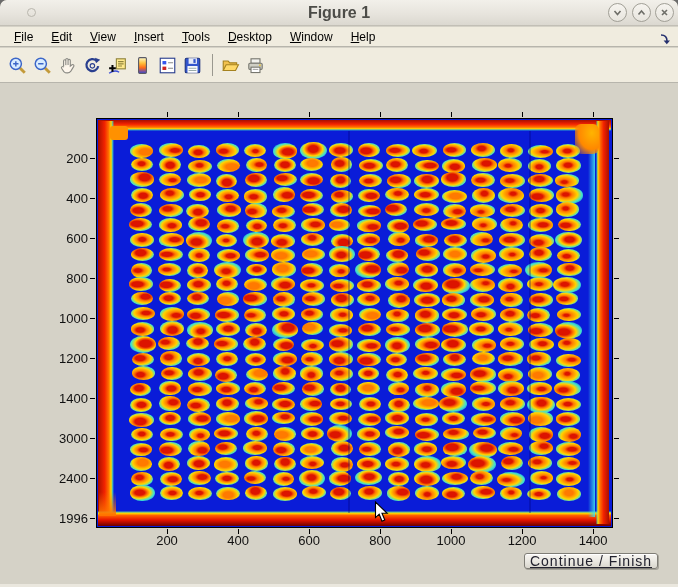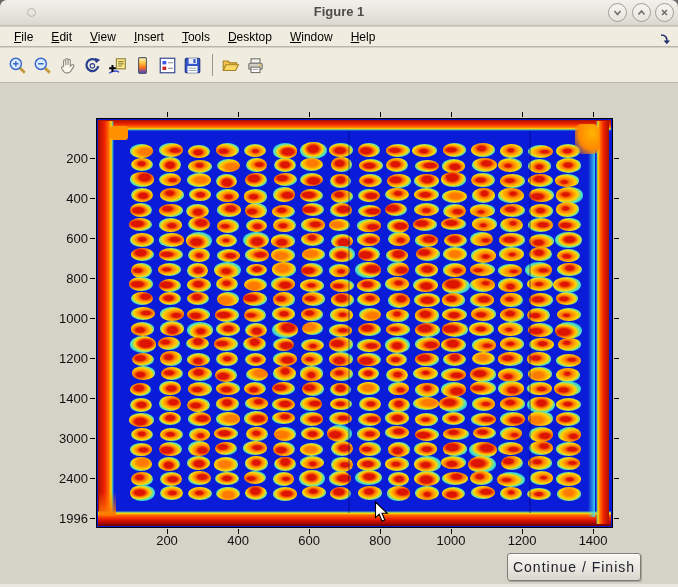--- a/index.html
+++ b/index.html
@@ -6,21 +6,21 @@
   html,body { width:678px; height:587px; }
   body { font-family: "Liberation Sans", sans-serif; background:#6b6b6b; }
   .window { position:relative; width:678px; height:587px; overflow:hidden;
             border-radius:7px 7px 0 0; background:#d5d2c7; }
 
   
   .titlebar { position:absolute; left:0; top:0; width:678px; height:26px;
     background:linear-gradient(to bottom,#f2f0ea 0%,#e7e4dd 55%,#dbd8d0 100%);
     border-bottom:1px solid #c2bfb6; border-radius:7px 7px 0 0; }
   .titlebar-title { position:absolute; left:0; right:0; top:4px; text-align:center;
-    font-size:13px; font-weight:bold; color:#4c4c48; }
+    font-size:16px; font-weight:bold; color:#4c4c48; }
   .window-menu-circle { position:absolute; left:27px; top:8px; width:9px; height:9px;
     border-radius:50%; border:1.5px solid #b9b6ad; background:transparent; }
   .tb-btn { position:absolute; top:3px; width:19px; height:19px; border-radius:50%;
     background:linear-gradient(#f6f4ef,#e8e5de); border:1px solid #a19f96;
     display:flex; align-items:center; justify-content:center; }
   .tb-btn svg { display:block; }
   .btn-min { right:51px; } .btn-max { right:27px; } .btn-close { right:4px; }
 
   
   .menubar { position:absolute; left:0; top:27px; width:678px; height:20px;
@@ -75,21 +75,21 @@
     font-size:13px; color:#111; }
   .ylabel { position:absolute; left:42px; width:46px; text-align:right;
     font-size:13px; color:#111; transform:translateY(-50%); }
 
   
   .push-btn { position:absolute; border:1px solid #7f7d76; border-radius:3px;
     background:linear-gradient(to bottom,#f8f6f2 0%,#eceae4 45%,#d9d6cd 100%);
     box-shadow:inset 0 1px 0 #fff, 1px 1px 0 rgba(120,118,110,.5);
     font-size:14px; color:#22222e; display:flex; align-items:center; justify-content:center; }
   .btn-retry { left:388px; top:473px; width:105px; height:25px; }
-  .btn-continue { left:507px; top:469px; width:134px; height:28px; letter-spacing:1px; }
+  .btn-continue { left:524px; top:469px; width:134px; height:16px; letter-spacing:1px;text-decoration:underline; }
 
   .mouse-cursor { position:absolute; left:374px; top:417px; z-index:5; }
 </style>
 </head>
 <body>
 
 <div class="window">
 
   <div class="titlebar">
     <span class="window-menu-circle"></span>

